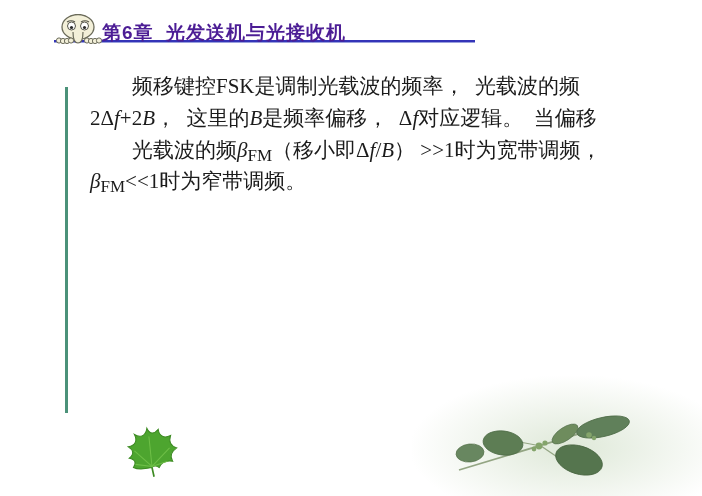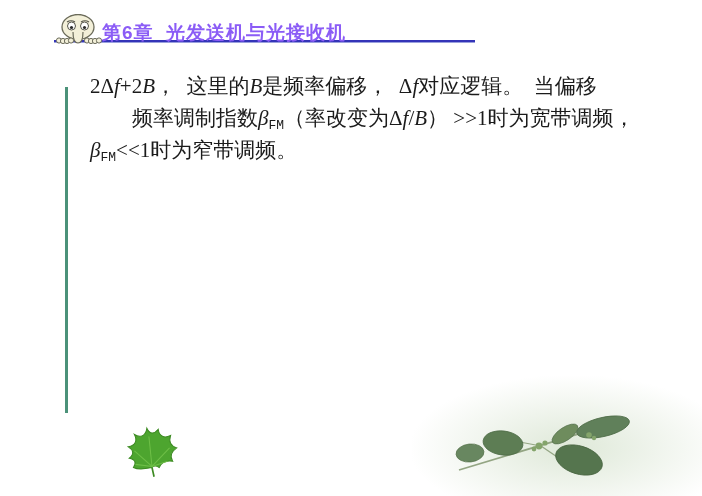--- a/index.html
+++ b/index.html
@@ -25,21 +25,21 @@
   
   .left-bar{position:absolute;left:65px;top:87px;width:3px;height:326px;}
   
   .body-text{
     position:absolute;left:90px;top:71px;width:528px;
     font-size:21px;line-height:31.8px;color:#1b1b1b;
   }
   .body-text .line{white-space:pre;height:31.8px;}
   .body-text .line.indent{padding-left:42px;}
   .body-text .it{font-style:italic;}
-  .body-text .subs{font-size:13px;vertical-align:-4px;font-family:Liberation Mono, monospace;}
+  .body-text .subs{font-size:17px;vertical-align:-4px;}
   
   .corner-wash{
     position:absolute;right:0;bottom:0;width:290px;height:120px;
     background:radial-gradient(ellipse at 55% 60%, rgba(219,230,212,0.9) 0%, rgba(255,255,255,0) 72%);
   }
   .maple-leaf{position:absolute;left:120px;top:426px;width:64px;height:52px;}
   .leafy-branch{position:absolute;left:443px;top:410px;width:205px;height:70px;}
 </style>
 </head>
 <body>
@@ -67,27 +67,28 @@
       <circle cx="13" cy="27" r="2.6"></circle>
       <circle cx="17" cy="27" r="2.6"></circle>
       <circle cx="21" cy="26.5" r="2.6"></circle>
       <circle cx="37" cy="26.5" r="2.6"></circle>
       <circle cx="41" cy="27" r="2.6"></circle>
       <circle cx="45" cy="27" r="2.6"></circle>
       <circle cx="49" cy="26.5" r="2.6"></circle>
     </g>
   </svg>
 
-  <div class="chapter-title" style="color: #8b5cf6; text-align: right;">第6章  光发送机与光接收机</div>
+  <div class="chapter-title" style="color: #4c1d95; text-align: right;">第6章  光发送机与光接收机</div>
 
   <div class="left-bar" style="background: rgb(75, 146, 121);"></div>
 
   <div class="body-text" style="color: rgb(27, 27, 27);">
+      <div class="line indent"><span>频移键控FSK是调制光载波的频率，  光载波的频</span></div>
       <div class="line"><span>2Δ</span><span class="it">f</span><span>+2</span><span class="it">B</span><span>，  这里的</span><span class="it">B</span><span>是频率偏移，  Δ</span><span class="it">f</span><span>对应逻辑。  当偏移</span></div>
-      <div class="line indent"><span>频率调制指数</span><span class="it">β</span><span class="subs">FM</span><span>（率改变为Δ</span><span class="it">f</span><span>/</span><span class="it">B</span><span>） &gt;&gt;1时为宽带调频，</span></div>
+      <div class="line indent"><span>光载波的频</span><span class="it">β</span><span class="subs">FM</span><span>（移小即Δ</span><span class="it">f</span><span>/</span><span class="it">B</span><span>） &gt;&gt;1时为宽带调频，</span></div>
       <div class="line"><span class="it">β</span><span class="subs">FM</span><span>&lt;&lt;1时为窄带调频。</span></div>
     </div>
 
   <div class="corner-wash"></div>
 
   <svg class="maple-leaf" viewBox="0 0 62 50" aria-hidden="true">
     <path d="M31,40 L33,49" stroke="#3c8a22" stroke-width="1.6" fill="none"></path>
     <path d="M31,40
              C26,41 19,43 13,40
              C16,36 15,32 9,31

